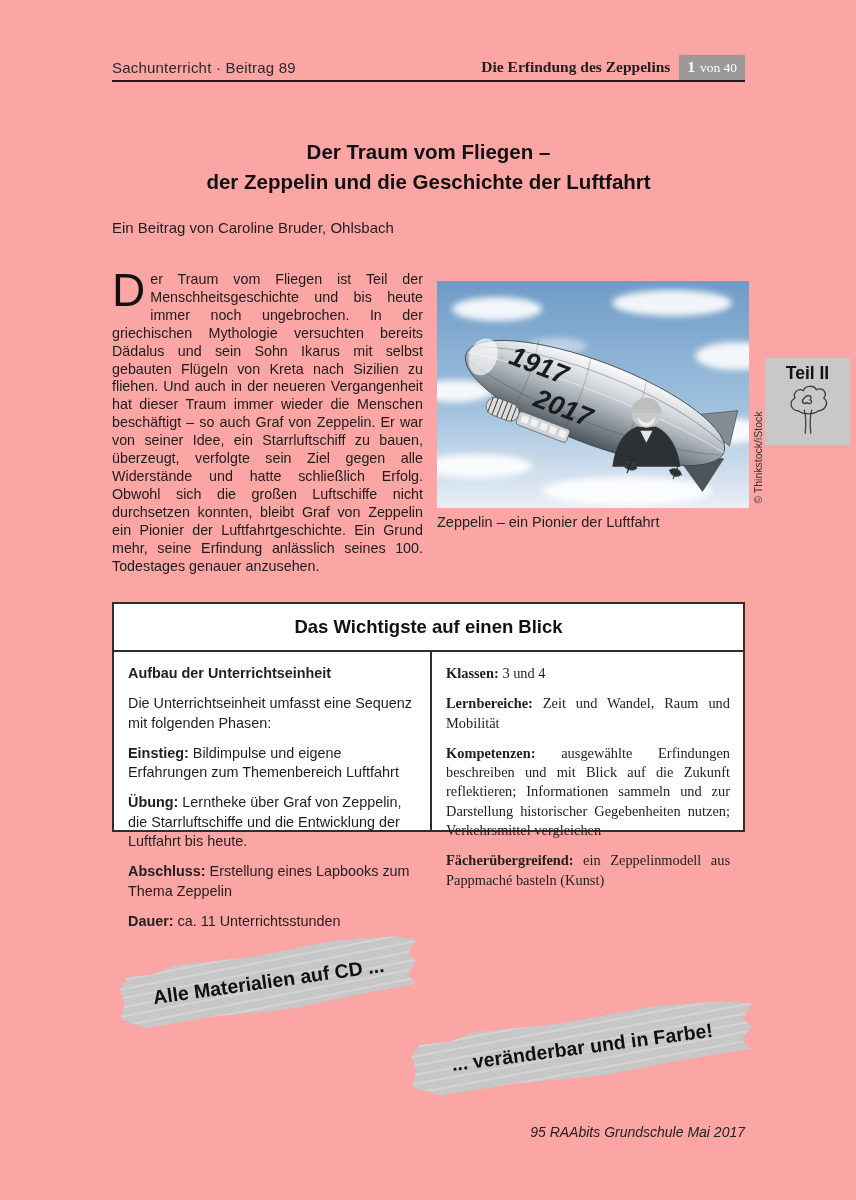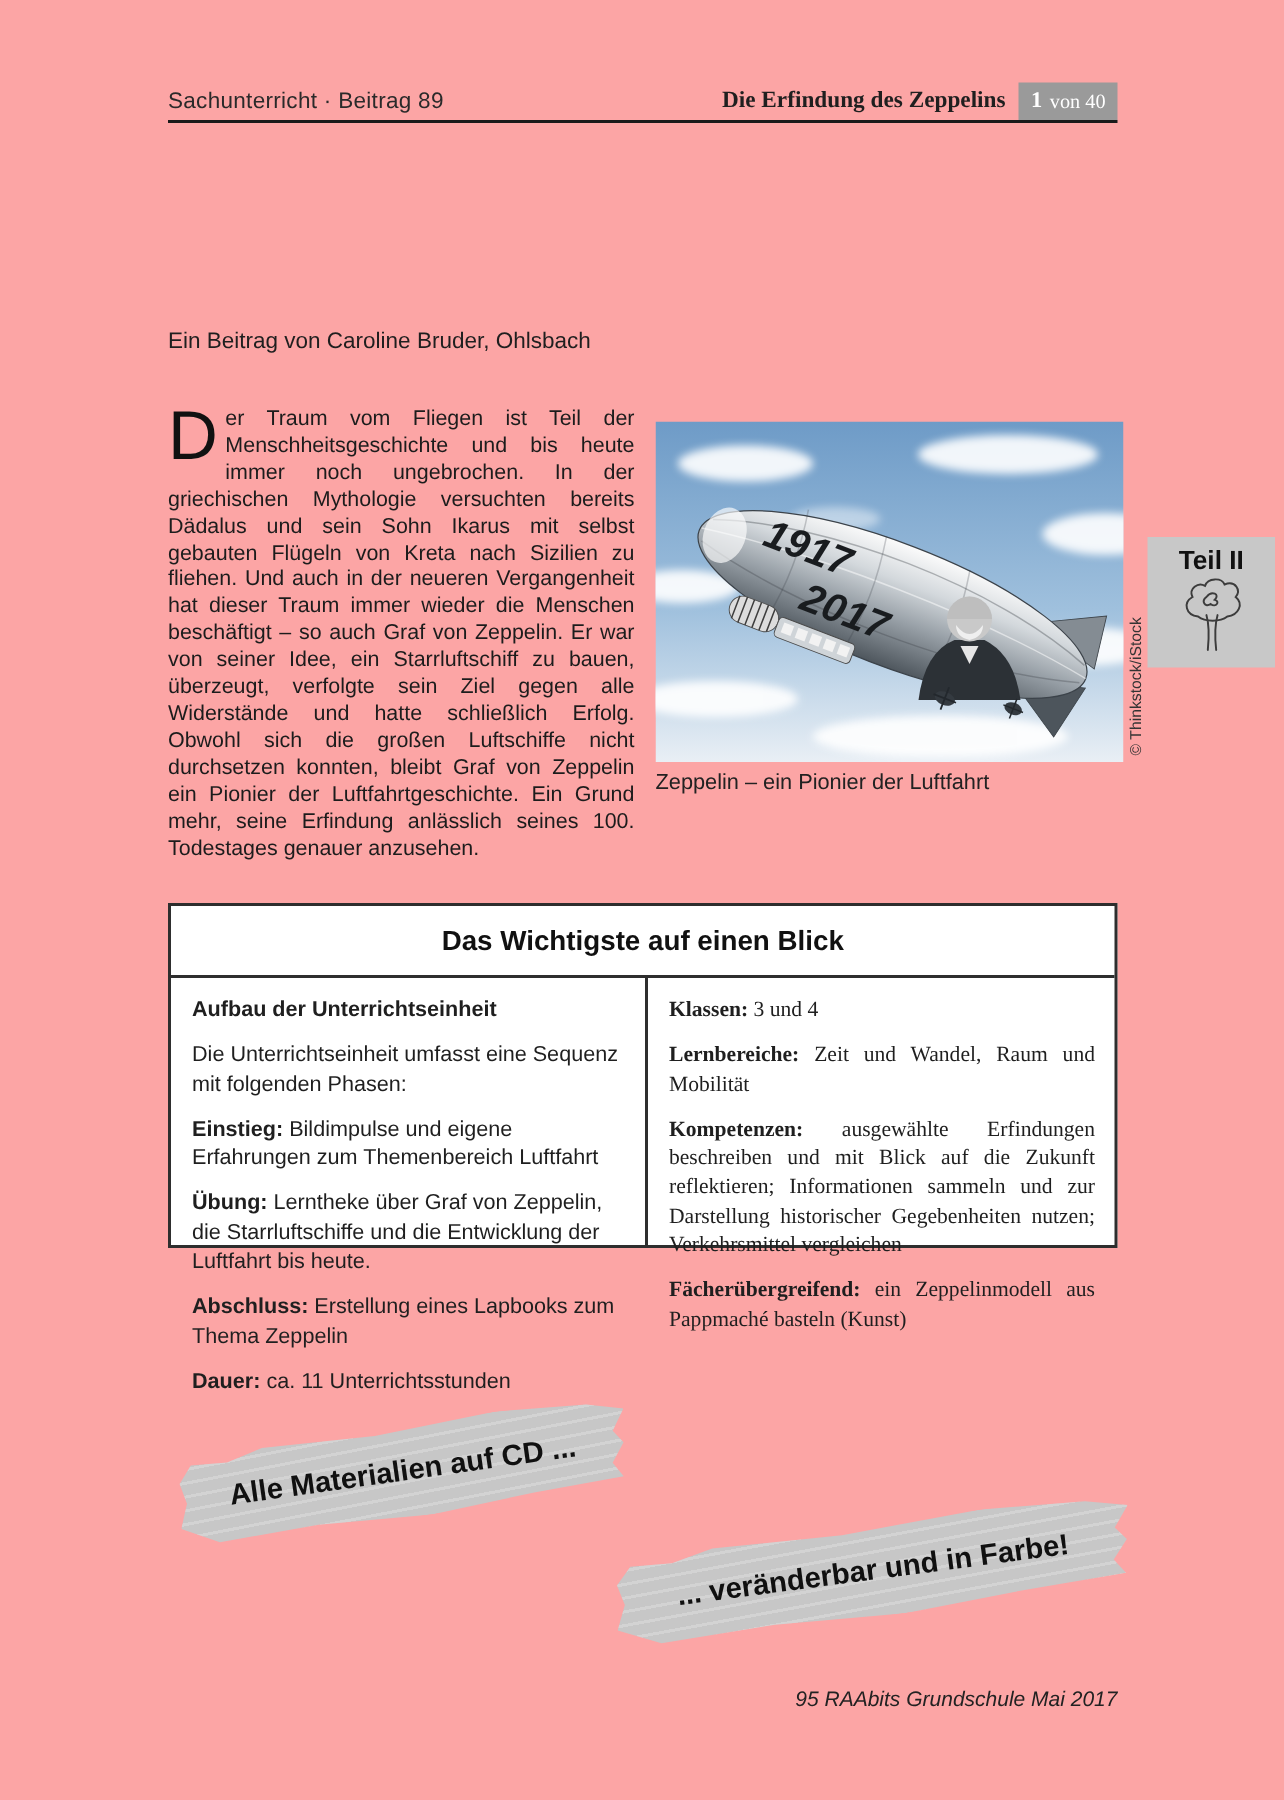--- a/index.html
+++ b/index.html
@@ -61,20 +61,24 @@
   <div class="hdr-left">Sachunterricht · Beitrag 89</div>
   <div class="hdr-right">
     <div class="hdr-title">Die Erfindung des Zeppelins</div>
     <div class="hdr-badge">
       <span class="num">1</span>
       <span>von 40</span>
     </div>
   </div>
   <div class="hdr-rule"></div>
 
+  <div class="title">
+    <div>Der Traum vom Fliegen –</div>
+    <div>der Zeppelin und die Geschichte der Luftfahrt</div>
+  </div>
   <div class="byline">Ein Beitrag von Caroline Bruder, Ohlsbach</div>
 
   <div class="intro">
     <span class="dropcap">D</span><span>er Traum vom Fliegen ist Teil der Menschheitsgeschichte und bis heute immer noch ungebrochen. In der griechischen Mythologie versuchten bereits Dädalus und sein Sohn Ikarus mit selbst gebauten Flügeln von Kreta nach Sizilien zu fliehen. Und auch in der neueren Vergangenheit hat dieser Traum immer wieder die Menschen beschäftigt – so auch Graf von Zeppelin. Er war von seiner Idee, ein Starrluftschiff zu bauen, überzeugt, verfolgte sein Ziel gegen alle Widerstände und hatte schließlich Erfolg. Obwohl sich die großen Luftschiffe nicht durchsetzen konnten, bleibt Graf von Zeppelin ein Pionier der Luftfahrtgeschichte. Ein Grund mehr, seine Erfindung anlässlich seines 100. Todestages genauer anzusehen.</span>
   </div>
 
   <div class="figure">
     <svg viewBox="0 0 312 227" width="312" height="227">
       <defs>
         <linearGradient id="sky" x1="0" y1="0" x2="0" y2="1">

